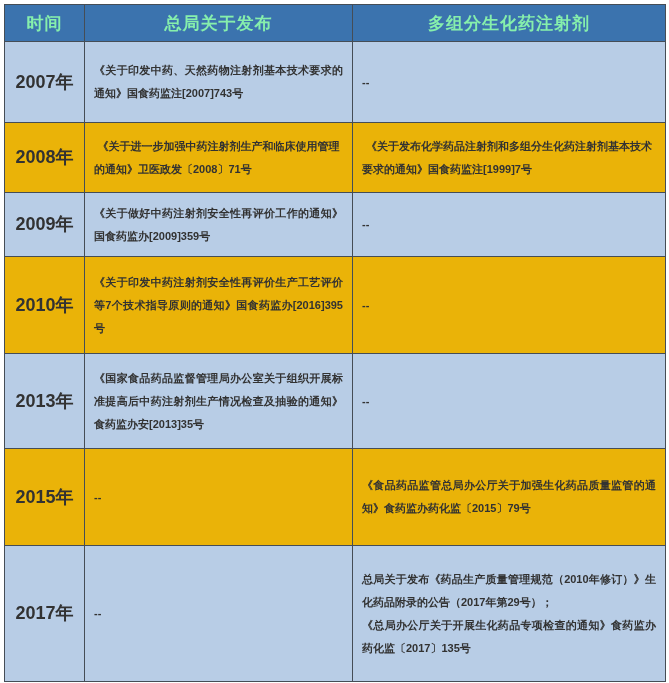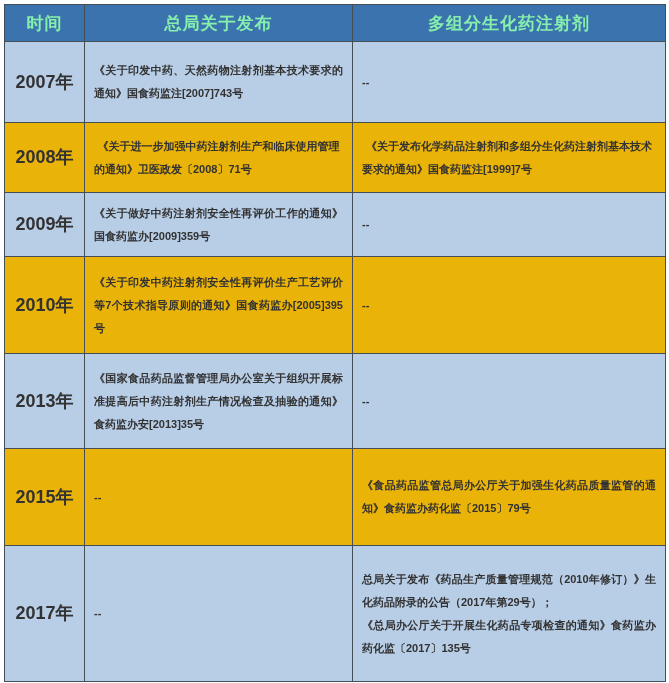--- a/index.html
+++ b/index.html
@@ -94,21 +94,21 @@
         <td class="cell">《关于进一步加强中药注射剂生产和临床使用管理的通知》卫医政发〔2008〕71号</td>
         <td class="cell">《关于发布化学药品注射剂和多组分生化药注射剂基本技术要求的通知》国食药监注[1999]7号</td>
       </tr>
       <tr class="row r2 shaded">
         <td class="year">2009年</td>
         <td class="cell">《关于做好中药注射剂安全性再评价工作的通知》国食药监办[2009]359号</td>
         <td class="cell">--</td>
       </tr>
       <tr class="row r3 plain">
         <td class="year">2010年</td>
-        <td class="cell">《关于印发中药注射剂安全性再评价生产工艺评价等7个技术指导原则的通知》国食药监办[2005]395号</td>
+        <td class="cell">《关于印发中药注射剂安全性再评价生产工艺评价等7个技术指导原则的通知》国食药监办[2016]395号</td>
         <td class="cell">--</td>
       </tr>
       <tr class="row r4 shaded">
         <td class="year">2013年</td>
         <td class="cell">《国家食品药品监督管理局办公室关于组织开展标准提高后中药注射剂生产情况检查及抽验的通知》食药监办安[2013]35号</td>
         <td class="cell">--</td>
       </tr>
       <tr class="row r5 plain">
         <td class="year">2015年</td>
         <td class="cell">--</td>

